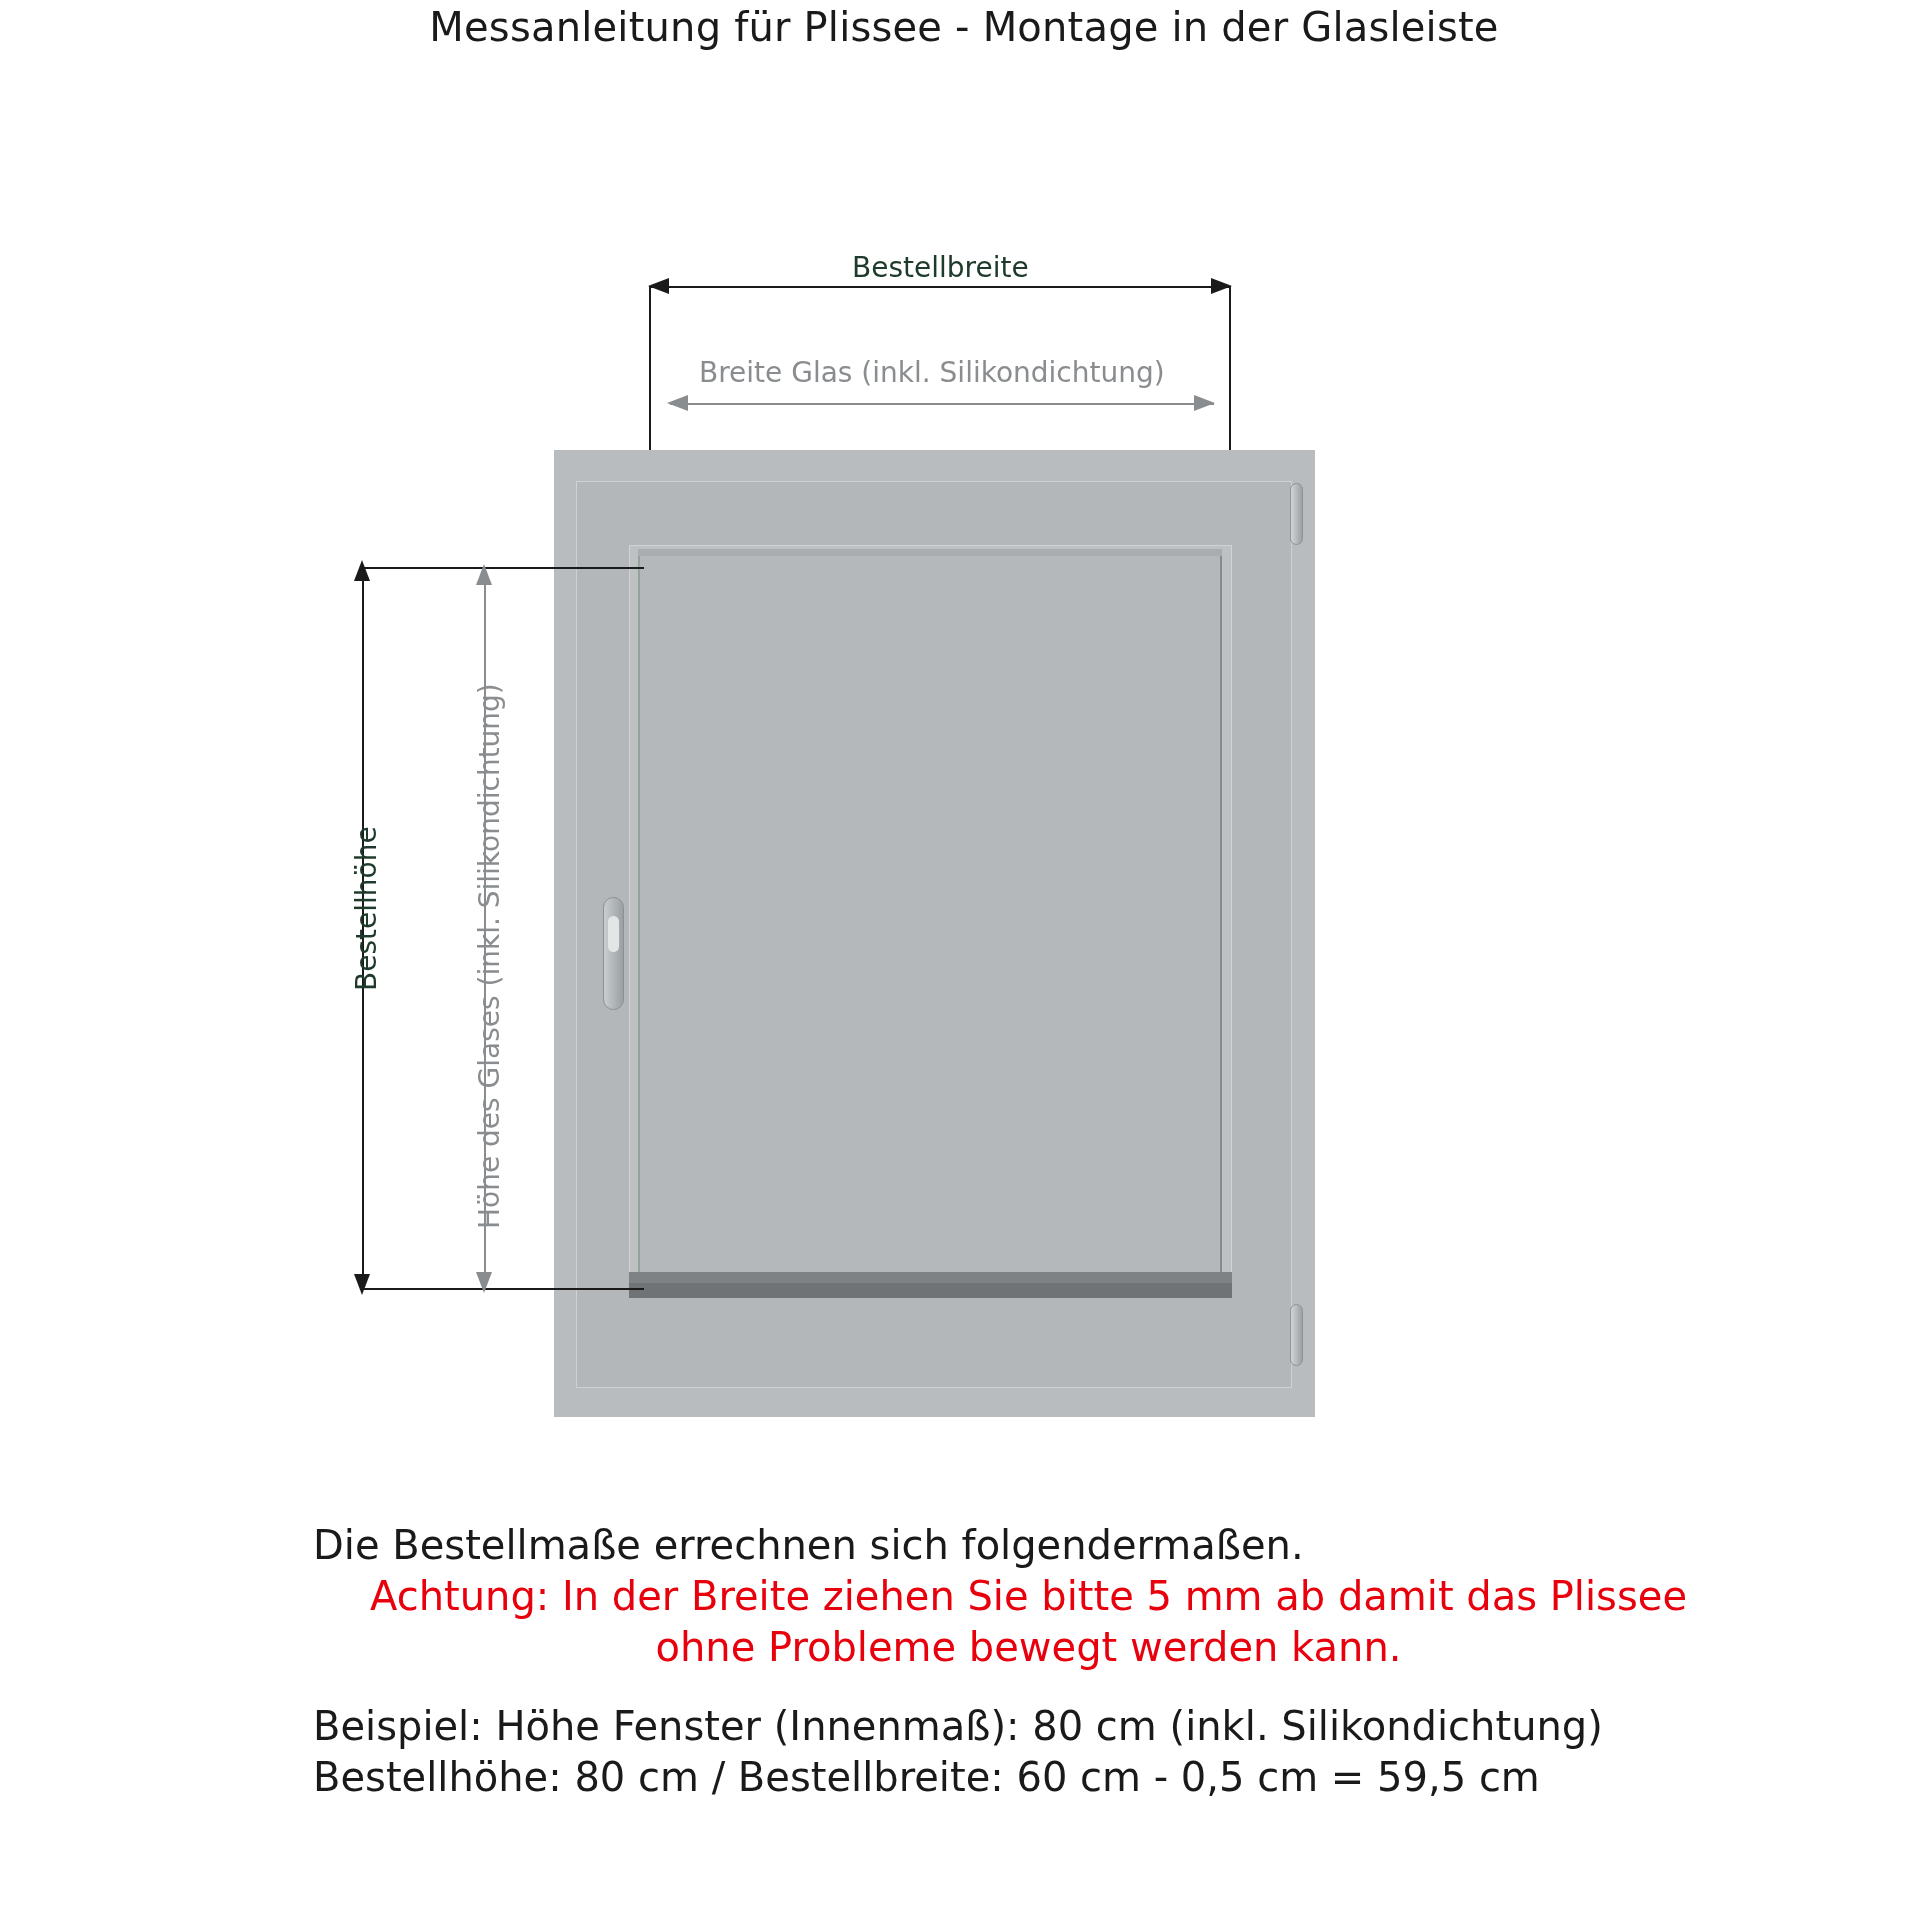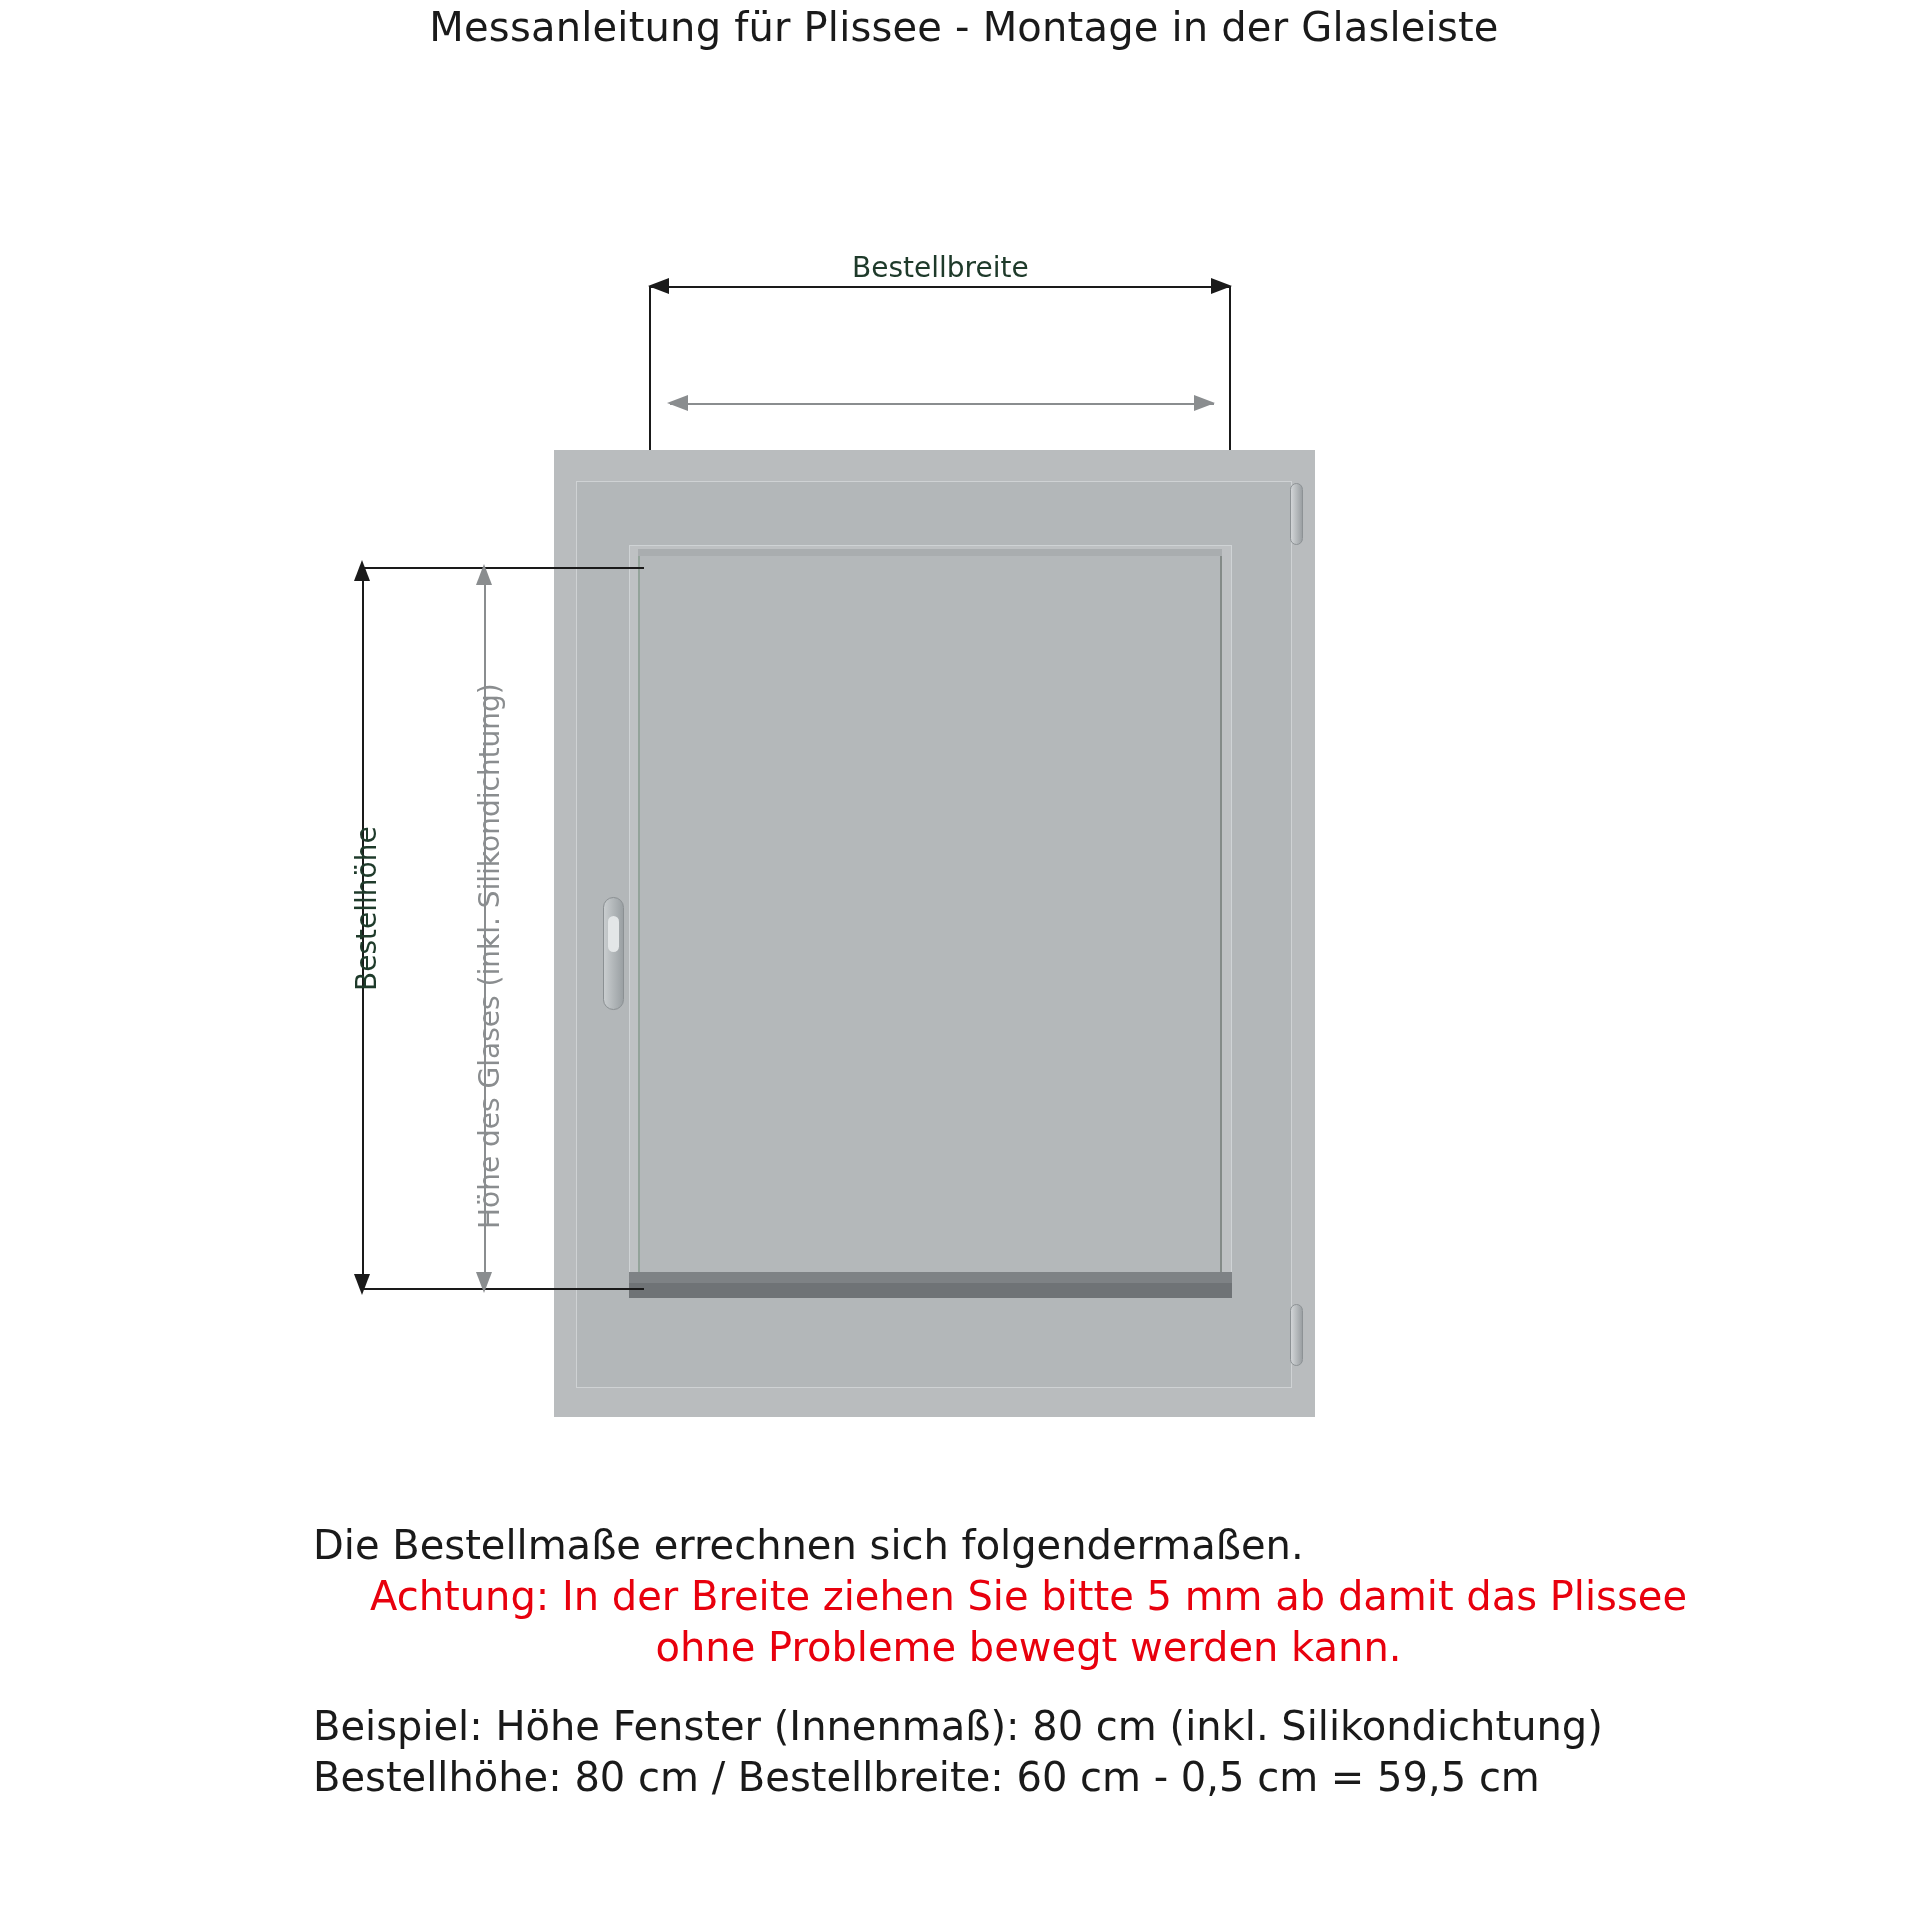--- a/index.html
+++ b/index.html
@@ -231,20 +231,21 @@
     <div class="arrow left" style="left:648px; top:266px;"></div>
     <div class="arrow right" style="left:1211px; top:266px;"></div>
 
     <div class="dimline v" style="left:649px; top:274px; height:283px;"></div>
     <div class="dimline v" style="left:1229px; top:274px; height:283px;"></div>
     <div class="dimlabel" style="left:852px; top:239px;">Bestellbreite</div>
 
     <div class="dimline h grey" style="left:670px; top:391px; width:544px;"></div>
     <div class="arrow grey left" style="left:667px; top:383px;"></div>
     <div class="arrow grey right" style="left:1194px; top:383px;"></div>
+    <div class="dimlabel grey" style="left:699px; top:344px;">Breite Glas (inkl. Silikondichtung)</div>
 
     <div class="window-outer"></div>
     <div class="window-frame-inner"></div>
     <div class="sash"></div>
     <div class="sash-top-rail"></div>
     <div class="glass"></div>
     <div class="sash-bottom-rail"></div>
     <div class="sash-bottom-rail2"></div>
 
     <div class="handle"></div>

